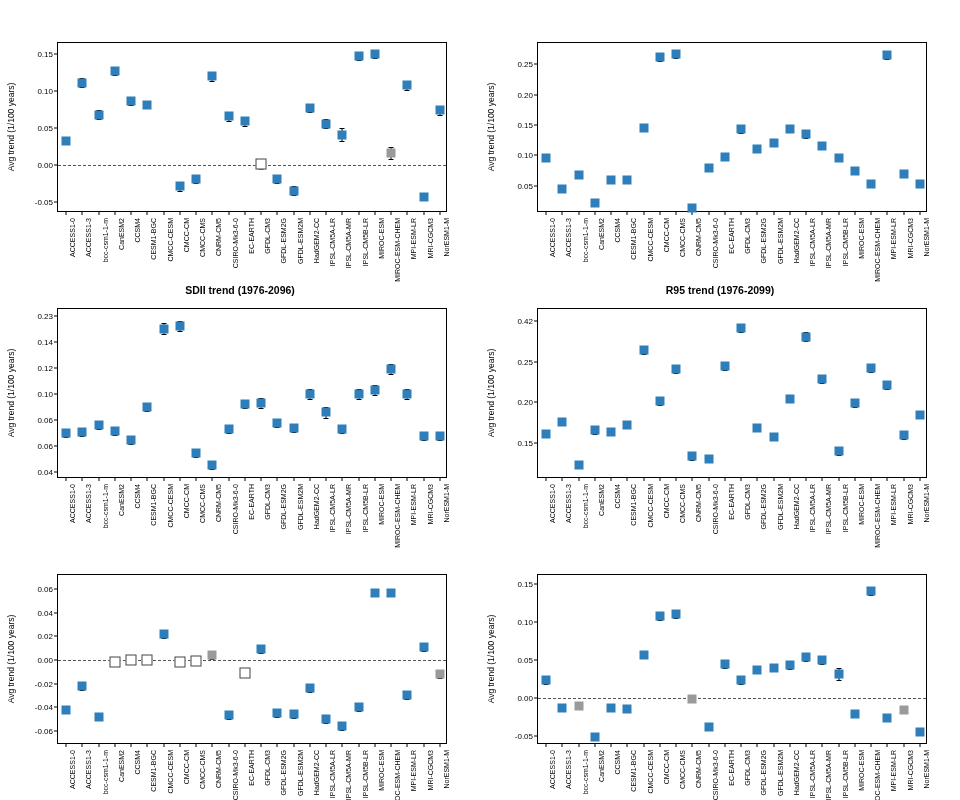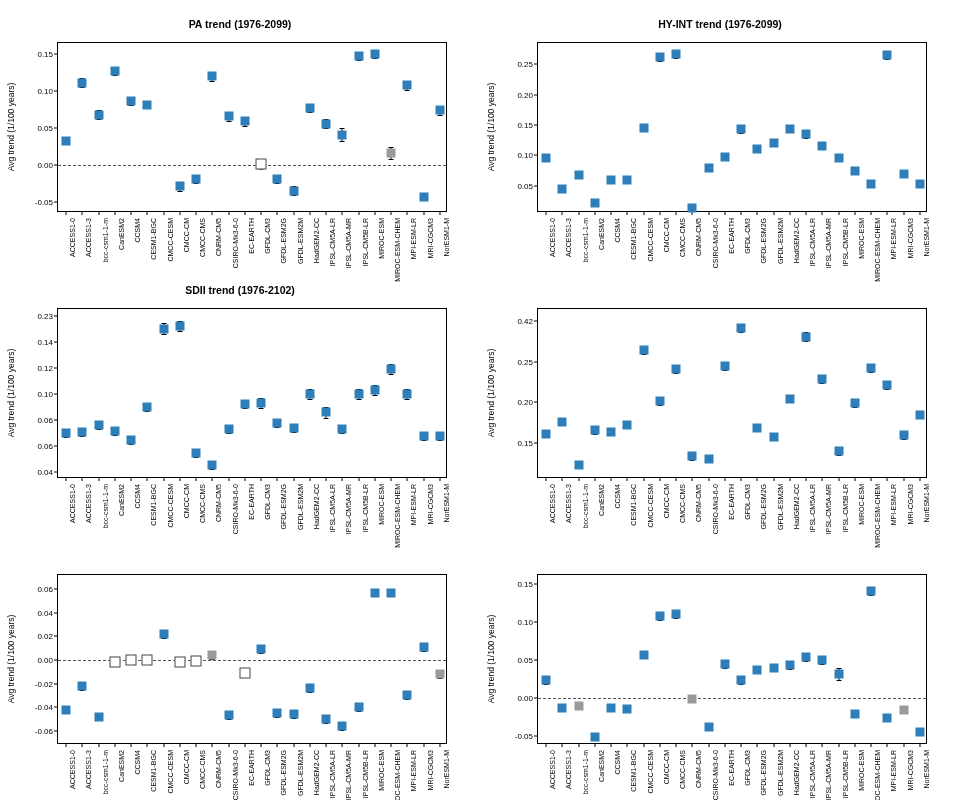--- a/index.html
+++ b/index.html
@@ -83,21 +83,20 @@
     transform:rotate(-90deg) translate(-100%,0);
     margin-top:7px;
     letter-spacing:0px;
   }
 </style>
 </head>
 <body>
 
 <div id="grid">
     <div class="panel">
-      <div class="panel-title">PA trend (1976-2099)</div>
       <div class="ylab">Avg trend (1/100 years)</div>
       <div class="plotbox">
         <div class="ytickmark" style="top: 158.913px;"></div>
         <div class="ytick" style="top: 158.913px;">-0.05</div>
         <div class="ytickmark" style="top: 121.957px;"></div>
         <div class="ytick" style="top: 121.957px;">0.00</div>
         <div class="ytickmark" style="top: 85px;"></div>
         <div class="ytick" style="top: 85px;">0.05</div>
         <div class="ytickmark" style="top: 48.0435px;"></div>
         <div class="ytick" style="top: 48.0435px;">0.10</div>
@@ -240,21 +239,20 @@
         <div class="errcap" style="left: 203.125px; top: 116.783px;"></div>
         <div class="errcap" style="left: 203.125px; top: 125.652px;"></div>
         <div class="pt hollow" style="left: 203.125px; top: 121.217px;"></div>
         <div class="err" style="left: 333.125px; top: 104.217px; height: 11.8261px;"></div>
         <div class="errcap" style="left: 333.125px; top: 104.217px;"></div>
         <div class="errcap" style="left: 333.125px; top: 116.043px;"></div>
         <div class="pt grey" style="background: rgb(154, 154, 154); left: 333.125px; top: 110.13px;"></div>
       </div>
     </div>
     <div class="panel">
-      <div class="panel-title">HY-INT trend (1976-2099)</div>
       <div class="ylab">Avg trend (1/100 years)</div>
       <div class="plotbox">
         <div class="ytickmark" style="top: 142.679px;"></div>
         <div class="ytick" style="top: 142.679px;">0.05</div>
         <div class="ytickmark" style="top: 112.321px;"></div>
         <div class="ytick" style="top: 112.321px;">0.10</div>
         <div class="ytickmark" style="top: 81.9643px;"></div>
         <div class="ytick" style="top: 81.9643px;">0.15</div>
         <div class="ytickmark" style="top: 51.6071px;"></div>
         <div class="ytick" style="top: 51.6071px;">0.20</div>
@@ -400,21 +398,21 @@
         <div class="pt" title="MRI-CGCM3: 0.069" style="background: rgb(46, 126, 187); left: 365.625px; top: 131.143px;"></div>
         <div class="xtickmark" style="left: 381.875px;"></div>
         <div class="xlabel" style="left: 384.875px;">NorESM1-M</div>
         <div class="err" style="left: 381.875px; top: 139.036px; height: 4.85714px;"></div>
         <div class="errcap" style="left: 381.875px; top: 139.036px;"></div>
         <div class="errcap" style="left: 381.875px; top: 143.893px;"></div>
         <div class="pt" title="NorESM1-M: 0.052" style="background: rgb(46, 126, 187); left: 381.875px; top: 141.464px;"></div>
       </div>
     </div>
     <div class="panel">
-      <div class="panel-title">SDII trend (1976-2102)</div>
+      <div class="panel-title">SDII trend (1976-2096)</div>
       <div class="ylab">Avg trend (1/100 years)</div>
       <div class="plotbox">
         <div class="ytickmark" style="top: 163.462px;"></div>
         <div class="ytick" style="top: 163.462px;">0.04</div>
         <div class="ytickmark" style="top: 137.308px;"></div>
         <div class="ytick" style="top: 137.308px;">0.06</div>
         <div class="ytickmark" style="top: 111.154px;"></div>
         <div class="ytick" style="top: 111.154px;">0.06</div>
         <div class="ytickmark" style="top: 85px;"></div>
         <div class="ytick" style="top: 85px;">0.10</div>
@@ -564,20 +562,21 @@
         <div class="pt" title="MRI-CGCM3: 0.068" style="background: rgb(46, 126, 187); left: 365.625px; top: 126.846px;"></div>
         <div class="xtickmark" style="left: 381.875px;"></div>
         <div class="xlabel" style="left: 384.875px;">NorESM1-M</div>
         <div class="err" style="left: 381.875px; top: 122.923px; height: 7.84615px;"></div>
         <div class="errcap" style="left: 381.875px; top: 122.923px;"></div>
         <div class="errcap" style="left: 381.875px; top: 130.769px;"></div>
         <div class="pt" title="NorESM1-M: 0.068" style="background: rgb(46, 126, 187); left: 381.875px; top: 126.846px;"></div>
       </div>
     </div>
     <div class="panel">
+      <div class="panel-title">R95 trend (1976-2099)</div>
       <div class="ylab">Avg trend (1/100 years)</div>
       <div class="plotbox">
         <div class="ytickmark" style="top: 133.571px;"></div>
         <div class="ytick" style="top: 133.571px;">0.15</div>
         <div class="ytickmark" style="top: 93.0952px;"></div>
         <div class="ytick" style="top: 93.0952px;">0.20</div>
         <div class="ytickmark" style="top: 52.619px;"></div>
         <div class="ytick" style="top: 52.619px;">0.25</div>
         <div class="ytickmark" style="top: 12.1429px;"></div>
         <div class="ytick" style="top: 12.1429px;">0.42</div>

